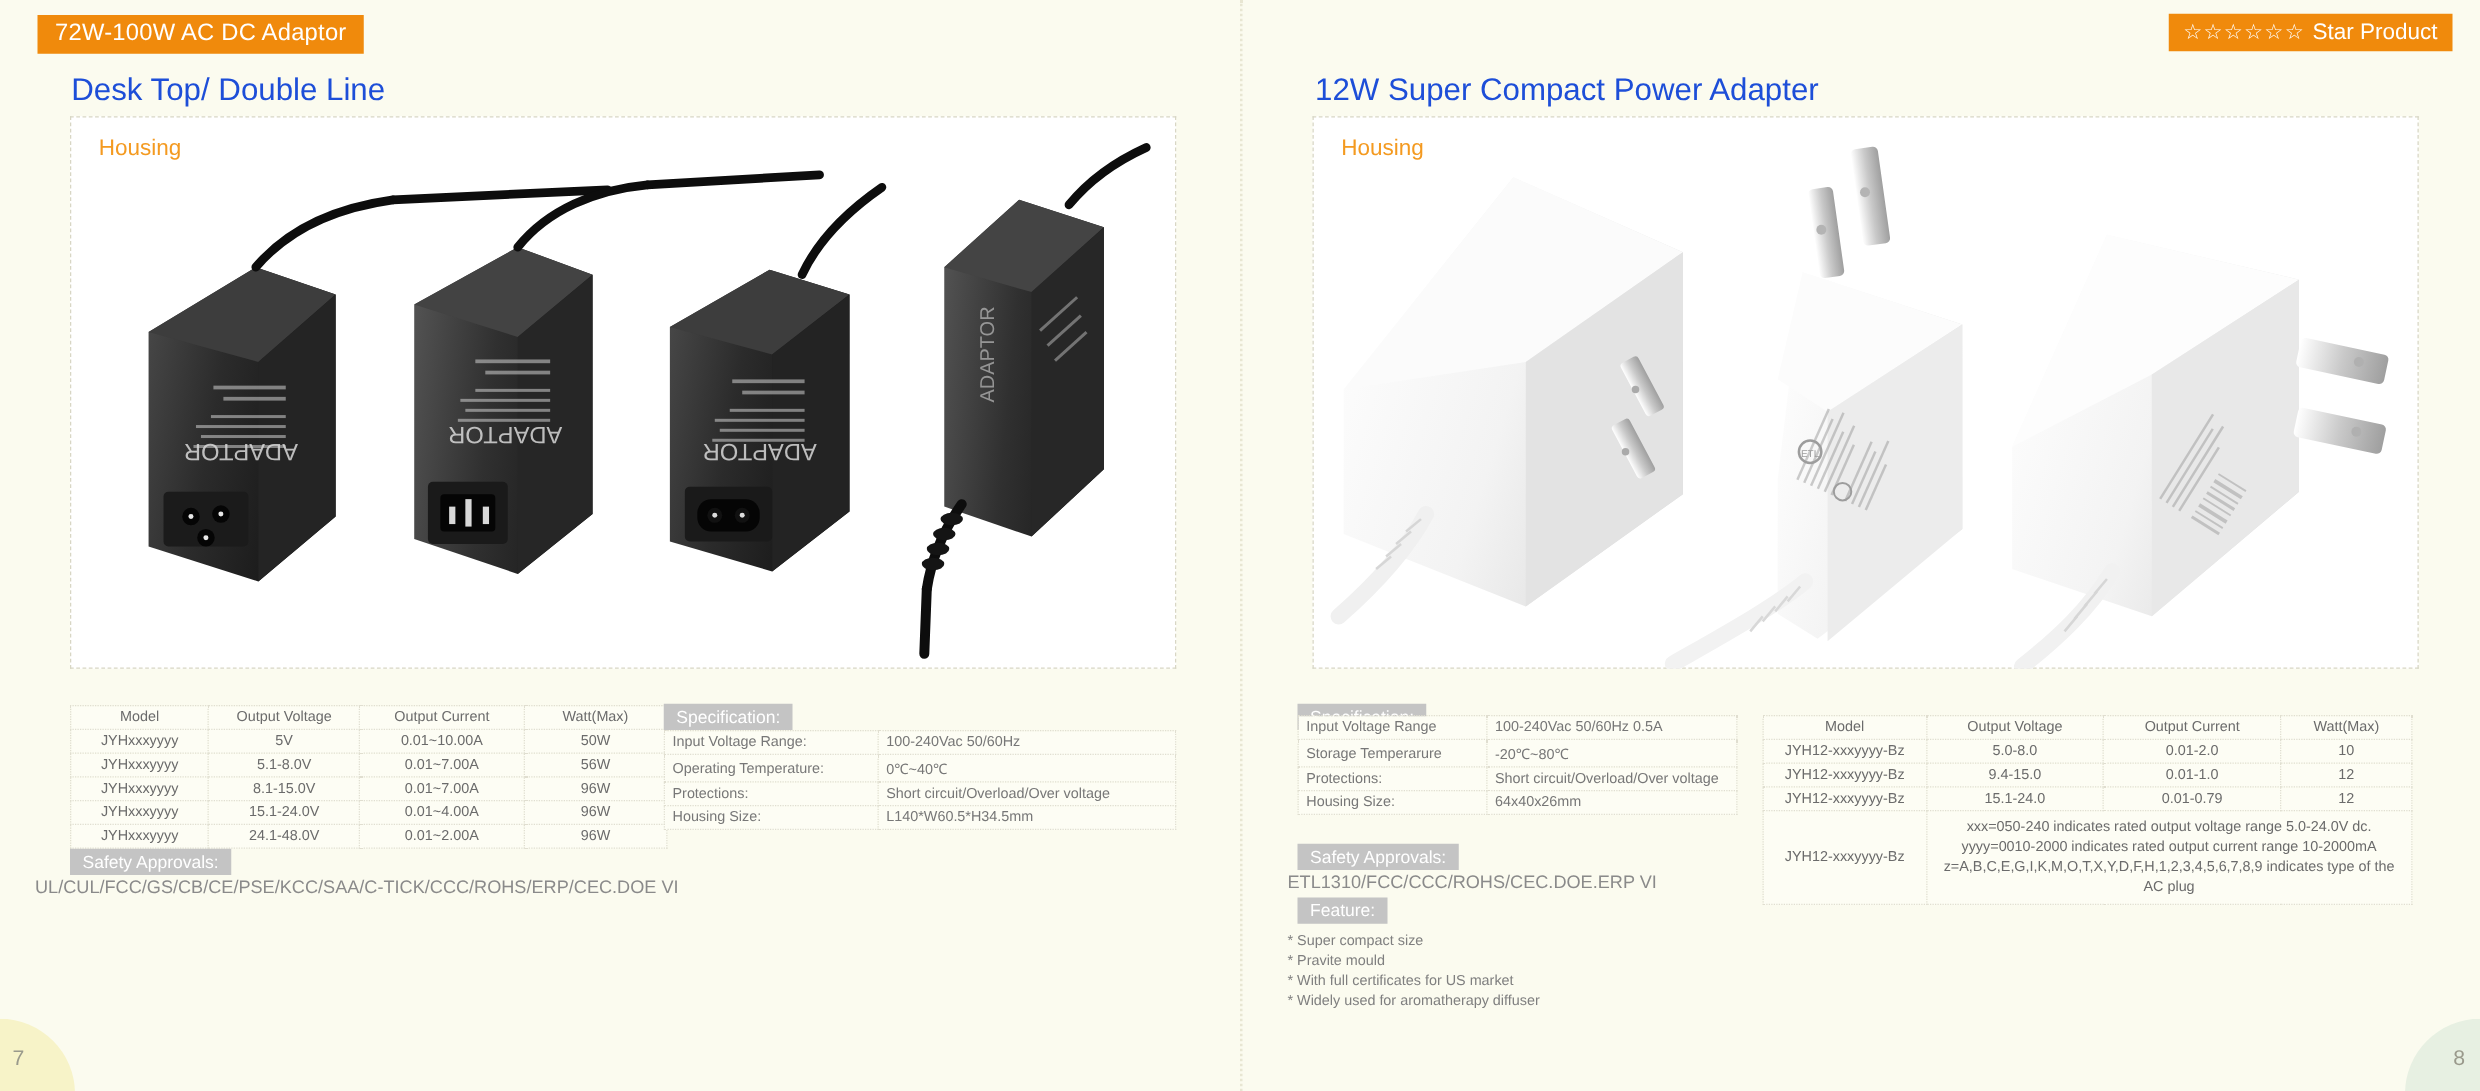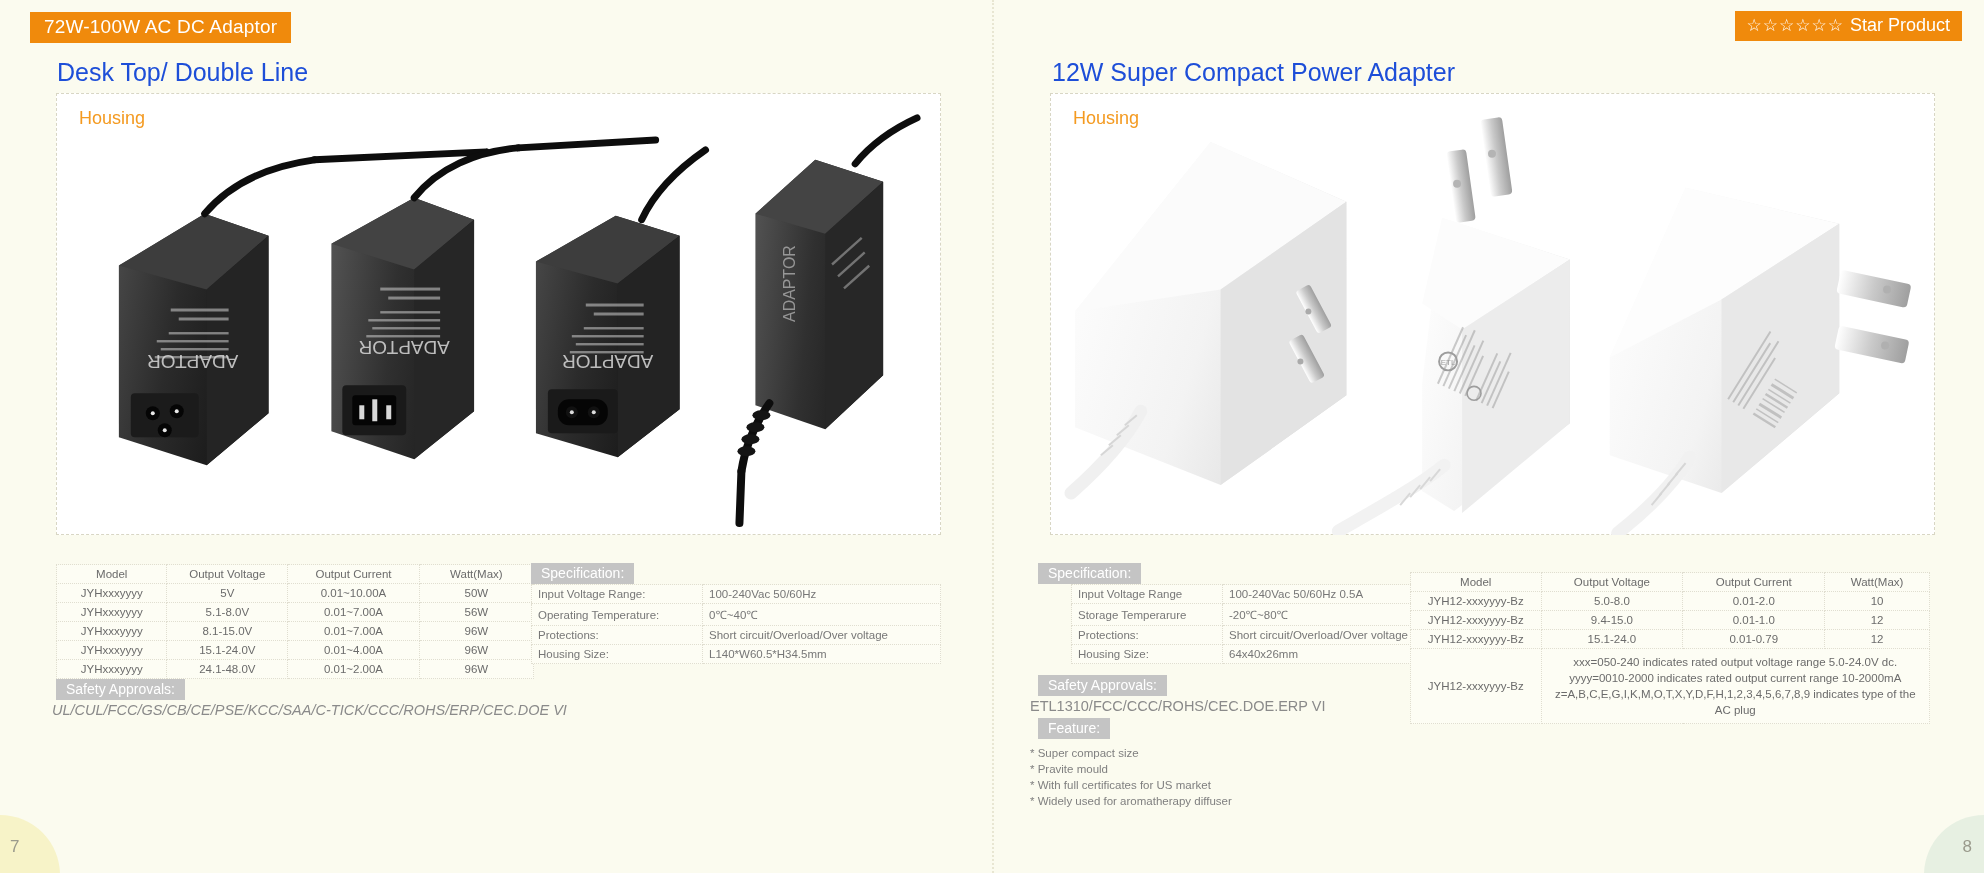--- a/index.html
+++ b/index.html
@@ -305,21 +305,21 @@
         <tr>
             <td class="lbl">Housing Size:</td>
             <td class="val">L140*W60.5*H34.5mm</td>
           </tr>
       </tbody>
     </table>
 
     <div class="gray-head-wrap" style="left:56px;top:679px;">
       <span class="gray-head">Safety Approvals:</span>
     </div>
-    <div class="approval-text" style="left:52px;top:702px;font-style:italic;">UL/CUL/FCC/GS/CB/CE/PSE/KCC/SAA/C-TICK/CCC/ROHS/ERP/CEC.DOE VI</div>
+    <div class="approval-text" style="left:28px;top:702px;">UL/CUL/FCC/GS/CB/CE/PSE/KCC/SAA/C-TICK/CCC/ROHS/ERP/CEC.DOE VI</div>
   </div>
 
   <div class="col col-right">
 
     <div class="sec-title" style="left:60px;top:58px;">12W Super Compact Power Adapter</div>
 
     <div class="photo-panel" style="left:58px;top:93px;width:885px;height:442px;">
       <div class="housing-label">Housing</div>
 
       <svg class="photo-art" viewBox="0 0 885 442" preserveAspectRatio="none">
@@ -422,21 +422,21 @@
               <path d="M620 390 l-10 12"></path>
               <path d="M612 400 l-10 12"></path>
           </g>
         </g>
       </svg>
     </div>
 
     <div class="gray-head-wrap" style="left:46px;top:563px;">
       <span class="gray-head">Specification:</span>
     </div>
-    <table class="tbl spec-tbl" style="left:46px;top:584px;width:352px;margin-left:33px;">
+    <table class="tbl spec-tbl" style="left:46px;top:572px;width:352px;">
       <tbody>
         <tr>
             <td class="lbl" style="width:138px">Input Voltage Range</td>
             <td class="val">100-240Vac 50/60Hz 0.5A</td>
           </tr>
         <tr>
             <td class="lbl">Storage Temperarure</td>
             <td class="val">-20℃~80℃</td>
           </tr>
         <tr>

